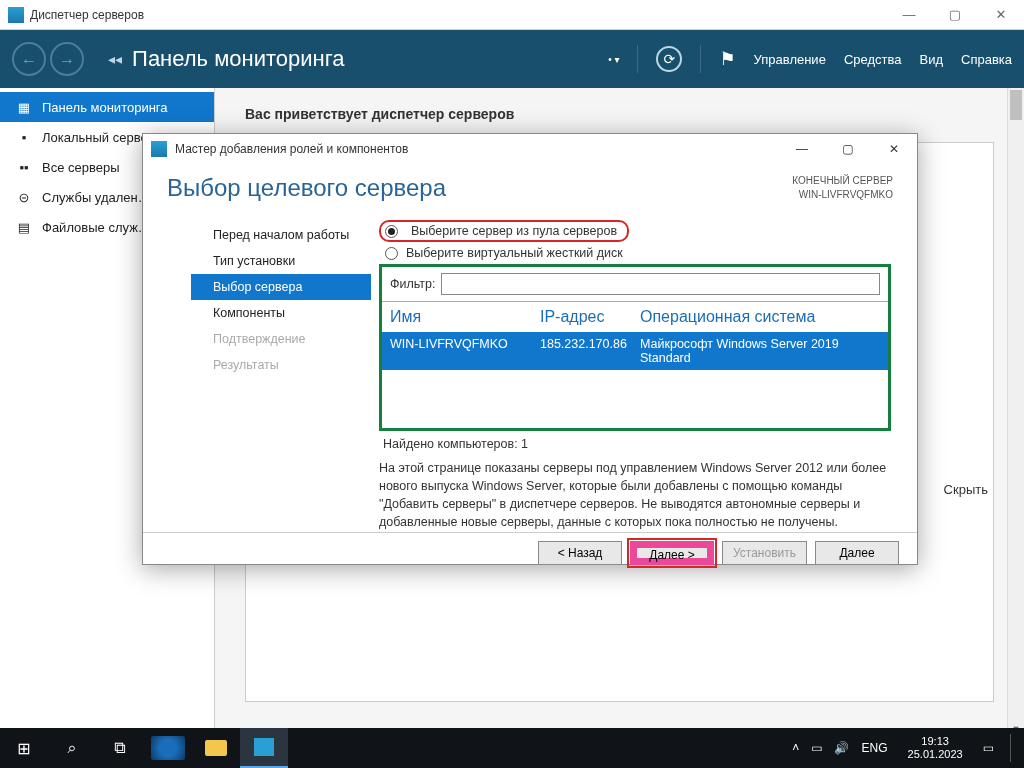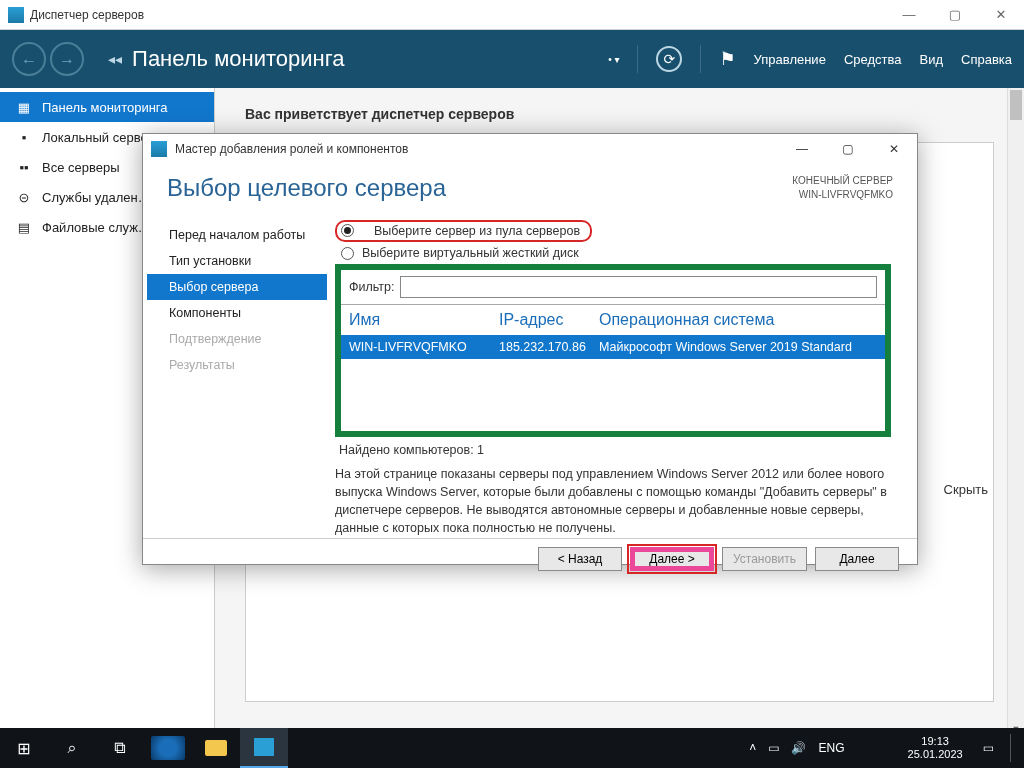--- a/index.html
+++ b/index.html
@@ -38,55 +38,55 @@
 
 .wizard { position:absolute; left:142px; top:133px; width:776px; height:432px; background:#fff; border:1px solid #888; box-shadow:0 4px 24px rgba(0,0,0,0.35); display:flex; flex-direction:column; }
 .wiz-titlebar { height:30px; display:flex; align-items:center; padding:0 0 0 8px; }
 .wiz-titlebar .icon { width:16px; height:16px; background:linear-gradient(#2a9fd6,#1a7aa8); margin-right:8px; }
 .wiz-titlebar .title { font-size:12px; color:#333; flex:1; }
 .wiz-titlebar .btns { display:flex; }
 .wiz-titlebar .btns div { width:46px; height:30px; display:flex; align-items:center; justify-content:center; color:#333; font-size:12px; }
 .wiz-header { display:flex; padding: 10px 24px 6px 24px; align-items:flex-start; }
 .wiz-heading { font-size:24px; color:#2a6496; font-weight:400; flex:1; }
 .wiz-dest { text-align:right; font-size:10px; color:#555; line-height:1.4; }
-.wiz-body { flex:1; display:flex; padding: 6px 16px 0 4px; }
+.wiz-body { flex:1; display:flex; padding: 6px 16px 0 4px; margin-left: 44px; }
 .wiz-steps { width:180px; padding-top:8px; }
 .wiz-step { height:26px; line-height:26px; padding-left:22px; font-size:12.5px; color:#555; }
 .wiz-step.done { color:#222; }
 .wiz-step.active { background:#1177cc; color:#fff; }
 .wiz-step.disabled { color:#aaa; }
 .wiz-content { flex:1; padding: 6px 10px 0 8px; font-size:12.5px; color:#333; }
 .wiz-content p { margin-bottom:10px; line-height:1.45; }
 .radio-row { display:flex; align-items:center; gap:8px; margin:2px 0; font-size:12.5px; }
 .radio-outer { width:13px; height:13px; border:1px solid #555; border-radius:50%; display:flex; align-items:center; justify-content:center; }
 .radio-outer.sel::after { content:""; width:7px; height:7px; background:#222; border-radius:50%; }
-.radio-highlight { border:2px solid #d72626; border-radius:10px; padding:2px 10px 2px 4px; display:inline-flex; align-items:flex-start; gap:20px; }
+.radio-highlight { border:2px solid #d72626; border-radius:10px; padding:2px 10px 2px 4px; display:inline-flex; align-items:flex-end; gap:13px; }
 .pool-label { margin-top:10px; font-size:13px; color:#222; }
-.pool-box { border:6px solid #15803d; margin-top:4px; }
+.pool-box { border:3px solid #15803d; margin-top:4px; }
 .filter-row { display:flex; align-items:center; padding:6px 8px; gap:6px; border-bottom:1px solid #aaa; }
 .filter-input { flex:1; height:22px; border:1px solid #888; padding:0 4px; font-size:12px; }
 .table-head { display:flex; padding:6px 8px; font-size:16px; color:#1a6db8; }
 .th-name { width:150px; } .th-ip { width:100px; } .th-os { flex:1; }
 .table-body { height:96px; }
 .table-row { display:flex; padding:5px 8px; font-size:12.5px; }
 .table-row.sel { background:#1177cc; color:#fff; }
 .found { padding:6px 4px 8px 4px; font-size:12.5px; }
 .info-text { font-size:12.5px; color:#333; line-height:1.45; }
 .wiz-footer { height:50px; border-top:1px solid #ccc; display:flex; align-items:center; justify-content:flex-end; padding:0 18px; gap:8px; }
 .wbtn { min-width:84px; height:24px; border:1px solid #8a8a8a; background:#e8e8e8; font-size:12px; padding:0 10px;margin-top:8px; }
 .wbtn.disabled { color:#9a9a9a; }
-.wbtn.highlight { outline:2px solid #d72626; outline-offset:1px; border:5px solid #ec4899; }
+.wbtn.highlight { outline:2px solid #d72626; outline-offset:1px; border:7px solid #ec4899; }
 
 
 .taskbar { position:absolute; left:0; right:0; bottom:0; height:40px; background:#101318; display:flex; align-items:center; color:#fff; }
 .tb-item { width:48px; height:40px; display:flex; align-items:center; justify-content:center; font-size:16px; }
 .tb-item.active { background:#2a3540; border-bottom:2px solid #57a8e8; }
 .tb-edge { width:34px; height:24px; background:radial-gradient(circle at 50% 50%, #1a6db8 40%, #0a3a68 100%); border-radius:2px; }
 .tb-tray { margin-left:auto; display:flex; align-items:center; gap:12px; padding-right:8px; font-size:12px; }
-.tb-clock { text-align:center; line-height:1.2; font-size:11px; padding:0 8px;margin-left:43px;}
+.tb-clock { text-align:center; line-height:1.2; font-size:11px; padding:0 8px;}
 .tb-rect { width:6px; height:28px; border-left:1px solid #555; margin-left:4px;}
 </style>
 </head>
 <body>
 
 <div class="win-titlebar">
   <span class="icon"></span>
   <span class="title">Диспетчер серверов</span>
   <div class="btns">
     <div>—</div>

